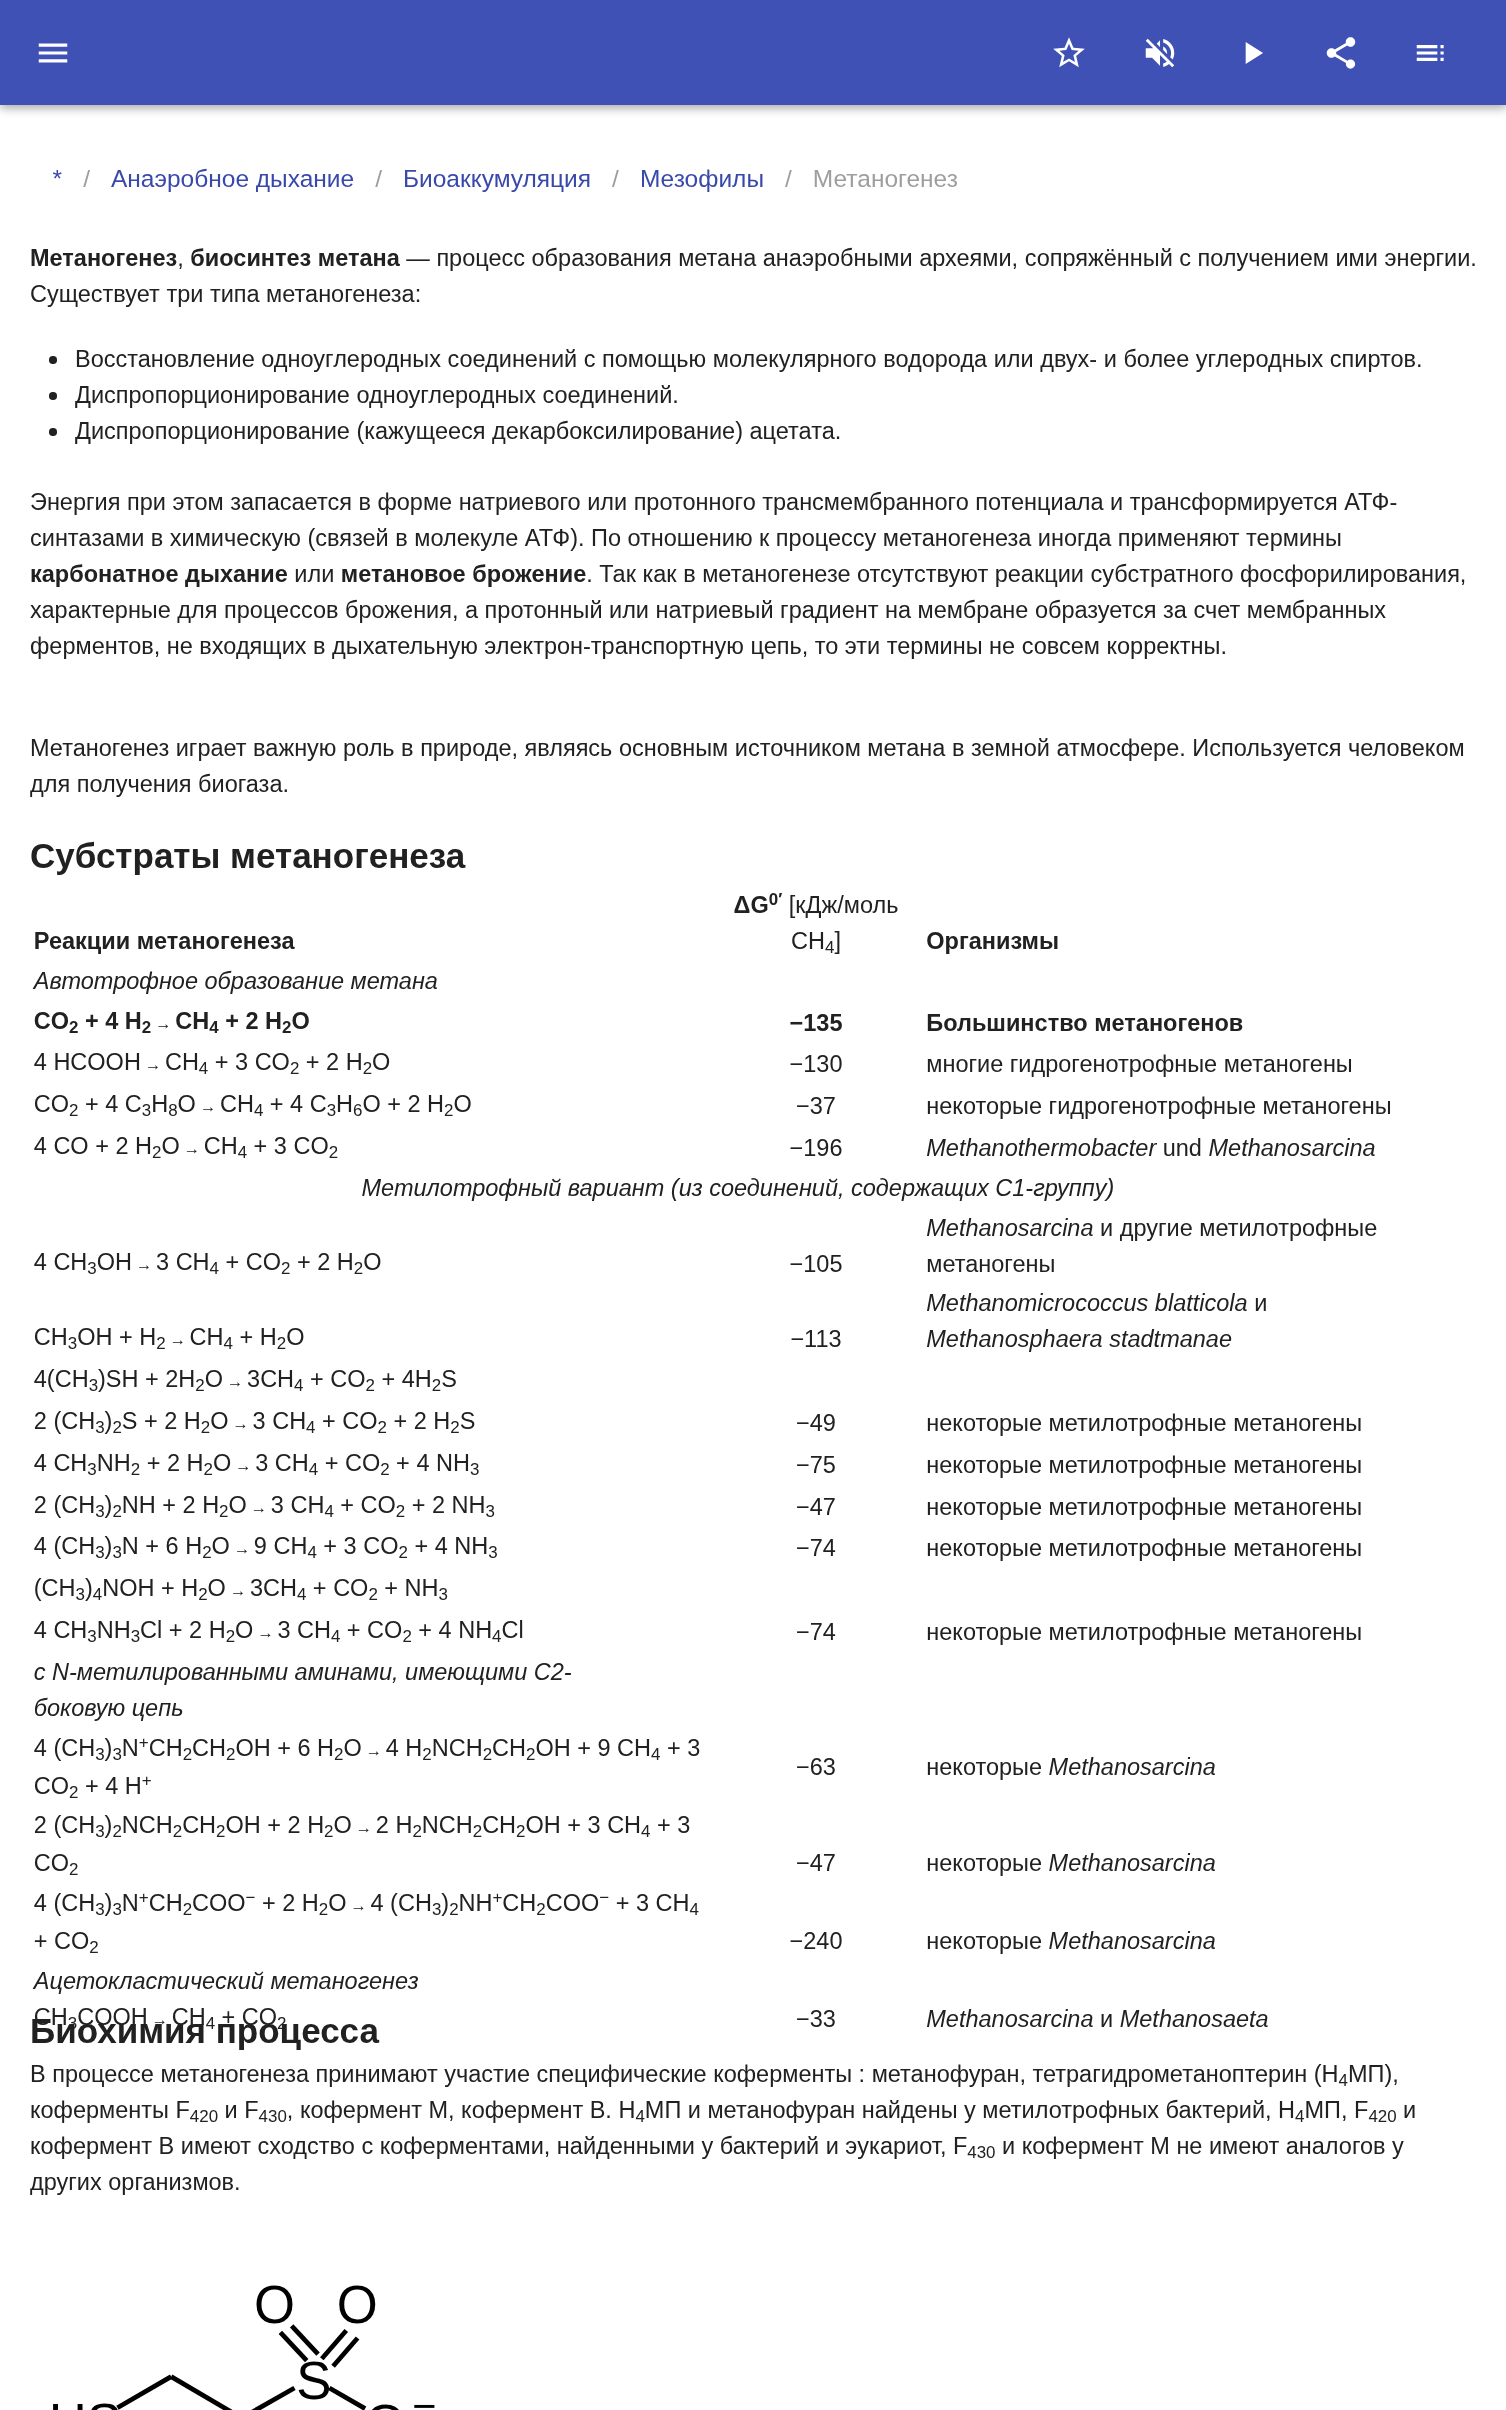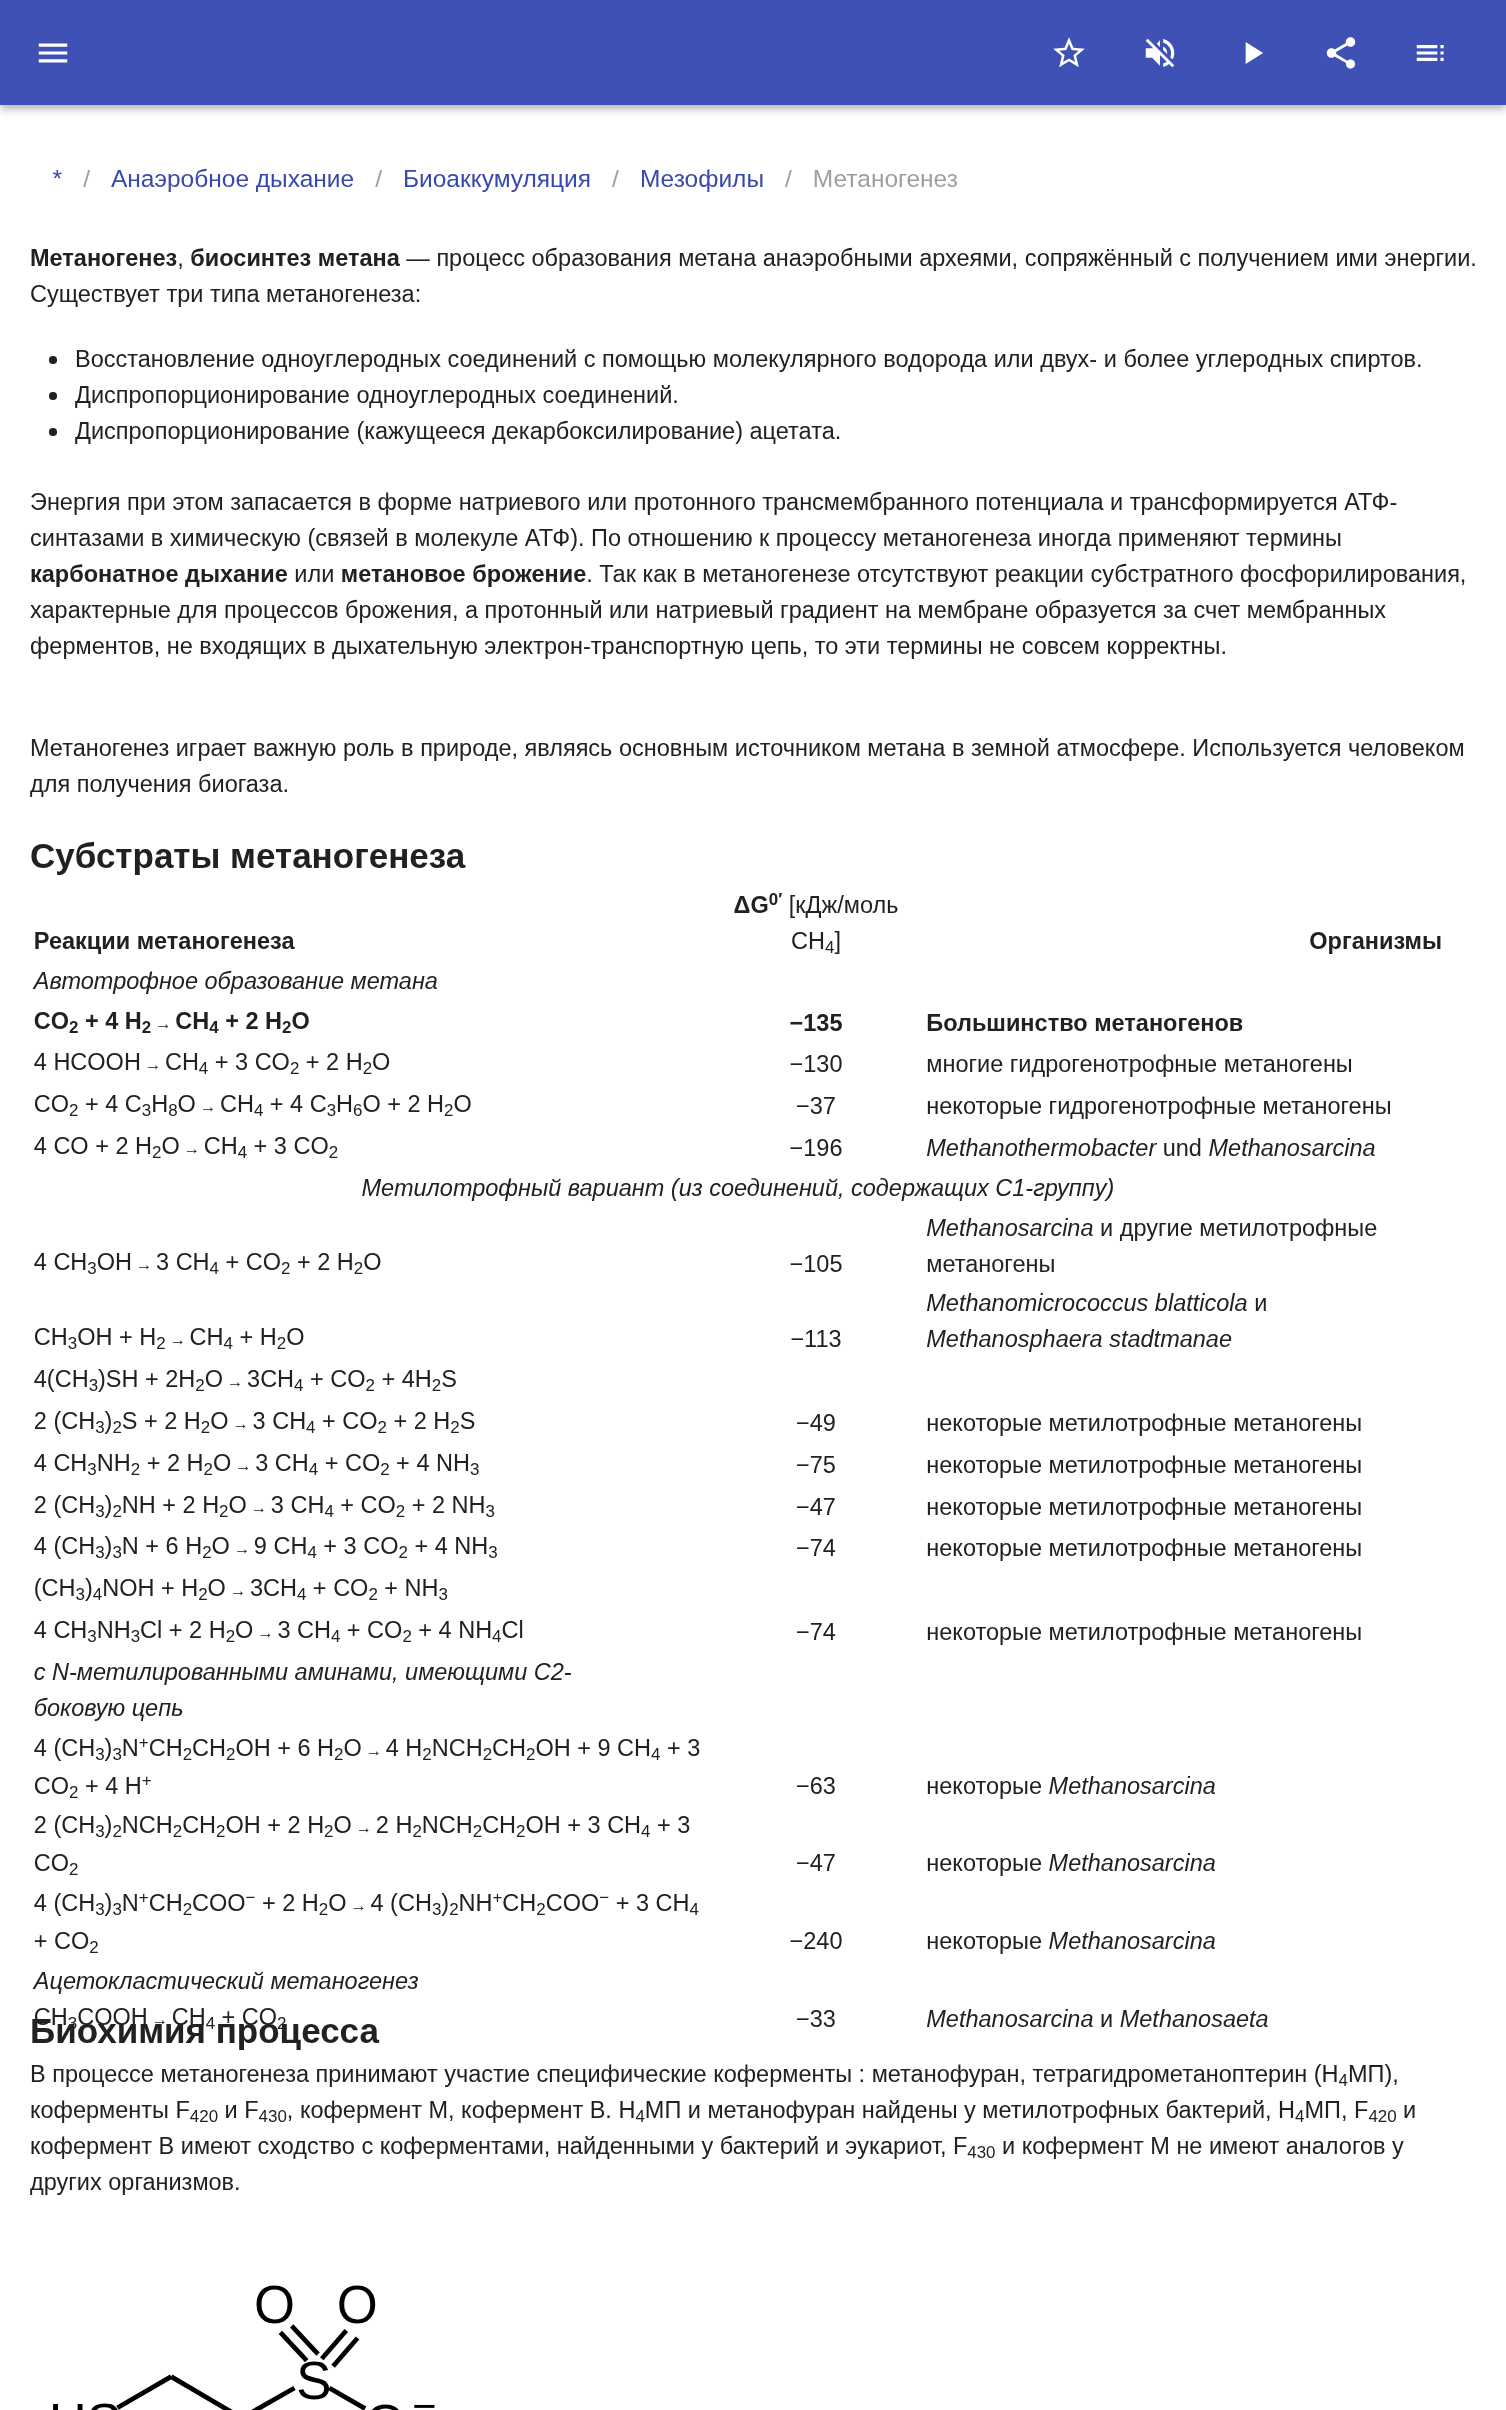--- a/index.html
+++ b/index.html
@@ -28,21 +28,21 @@
   ul.bullets li::before { content: ""; position: absolute; left: 19px; top: 15px; width: 7.5px; height: 7.5px; border-radius: 50%; background: #212121; }
 
   h2.section { position: absolute; left: 0; font-size: 35px; font-weight: bold; line-height: 43px; color: #212121; }
 
   .tbl { position: absolute; left: 0; top: 782px; width: 1460px; }
   .trow { position: relative; display: flex; align-items: flex-end; }
   .c1 { width: 687px; padding-left: 3.8px; }
   .c2 { width: 198px; text-align: center; }
   .c3 { width: 527px; padding-left: 11.3px; }
   .hdr-c2 { text-align: center; }
-  .hdr-c3 { text-align: right; font-weight: bold; }
+  .hdr-c3 { text-align: left; font-weight: bold; }
   .group { font-style: italic; }
   .boldrow { font-weight: bold; }
   sub, sup { font-size: 0.72em; line-height: 0; }
   sub { vertical-align: -0.25em; }
   sup { vertical-align: 0.45em; }
   .arrow { font-size: 0.7em; margin: 0 3.8px; }
 
   .molecule { position: absolute; left: 28px; top: 2241px; width: 452px; height: 179px; }
 </style>
 </head>
@@ -186,21 +186,21 @@
           <div class="c3"></div>
         </div>
         <div class="trow" style="margin-top: 3.8px;">
           <div class="c1"><span>4 CH</span><sub>3</sub><span>NH</span><sub>3</sub><span>Cl + 2 H</span><sub>2</sub><span>O</span><span class="arrow">→</span><span>3 CH</span><sub>4</sub><span> + CO</span><sub>2</sub><span> + 4 NH</span><sub>4</sub><span>Cl</span></div>
           <div class="c2">−74</div>
           <div class="c3"><span>некоторые метилотрофные метаногены</span></div>
         </div>
         <div class="trow" style="margin-top: 3.8px;">
           <div class="c1 group" style="width: 603px;">с N-метилированными аминами, имеющими С2-боковую цепь</div>
         </div>
-        <div class="trow" style="margin-top: 3.8px;">
+        <div class="trow" style="margin-top: 3.8px; align-items: center;">
           <div class="c1"><span>4 (CH</span><sub>3</sub><span>)</span><sub>3</sub><span>N</span><sup>+</sup><span>CH</span><sub>2</sub><span>CH</span><sub>2</sub><span>OH + 6 H</span><sub>2</sub><span>O</span><span class="arrow">→</span><span>4 H</span><sub>2</sub><span>NCH</span><sub>2</sub><span>CH</span><sub>2</sub><span>OH + 9 CH</span><sub>4</sub><span> + 3 CO</span><sub>2</sub><span> + 4 H</span><sup>+</sup></div>
           <div class="c2">−63</div>
           <div class="c3"><span>некоторые </span><i>Methanosarcina</i></div>
         </div>
         <div class="trow" style="margin-top: 3.8px;">
           <div class="c1"><span>2 (CH</span><sub>3</sub><span>)</span><sub>2</sub><span>NCH</span><sub>2</sub><span>CH</span><sub>2</sub><span>OH + 2 H</span><sub>2</sub><span>O</span><span class="arrow">→</span><span>2 H</span><sub>2</sub><span>NCH</span><sub>2</sub><span>CH</span><sub>2</sub><span>OH + 3 CH</span><sub>4</sub><span> + 3 CO</span><sub>2</sub></div>
           <div class="c2">−47</div>
           <div class="c3"><span>некоторые </span><i>Methanosarcina</i></div>
         </div>
         <div class="trow" style="margin-top: 3.8px;">

